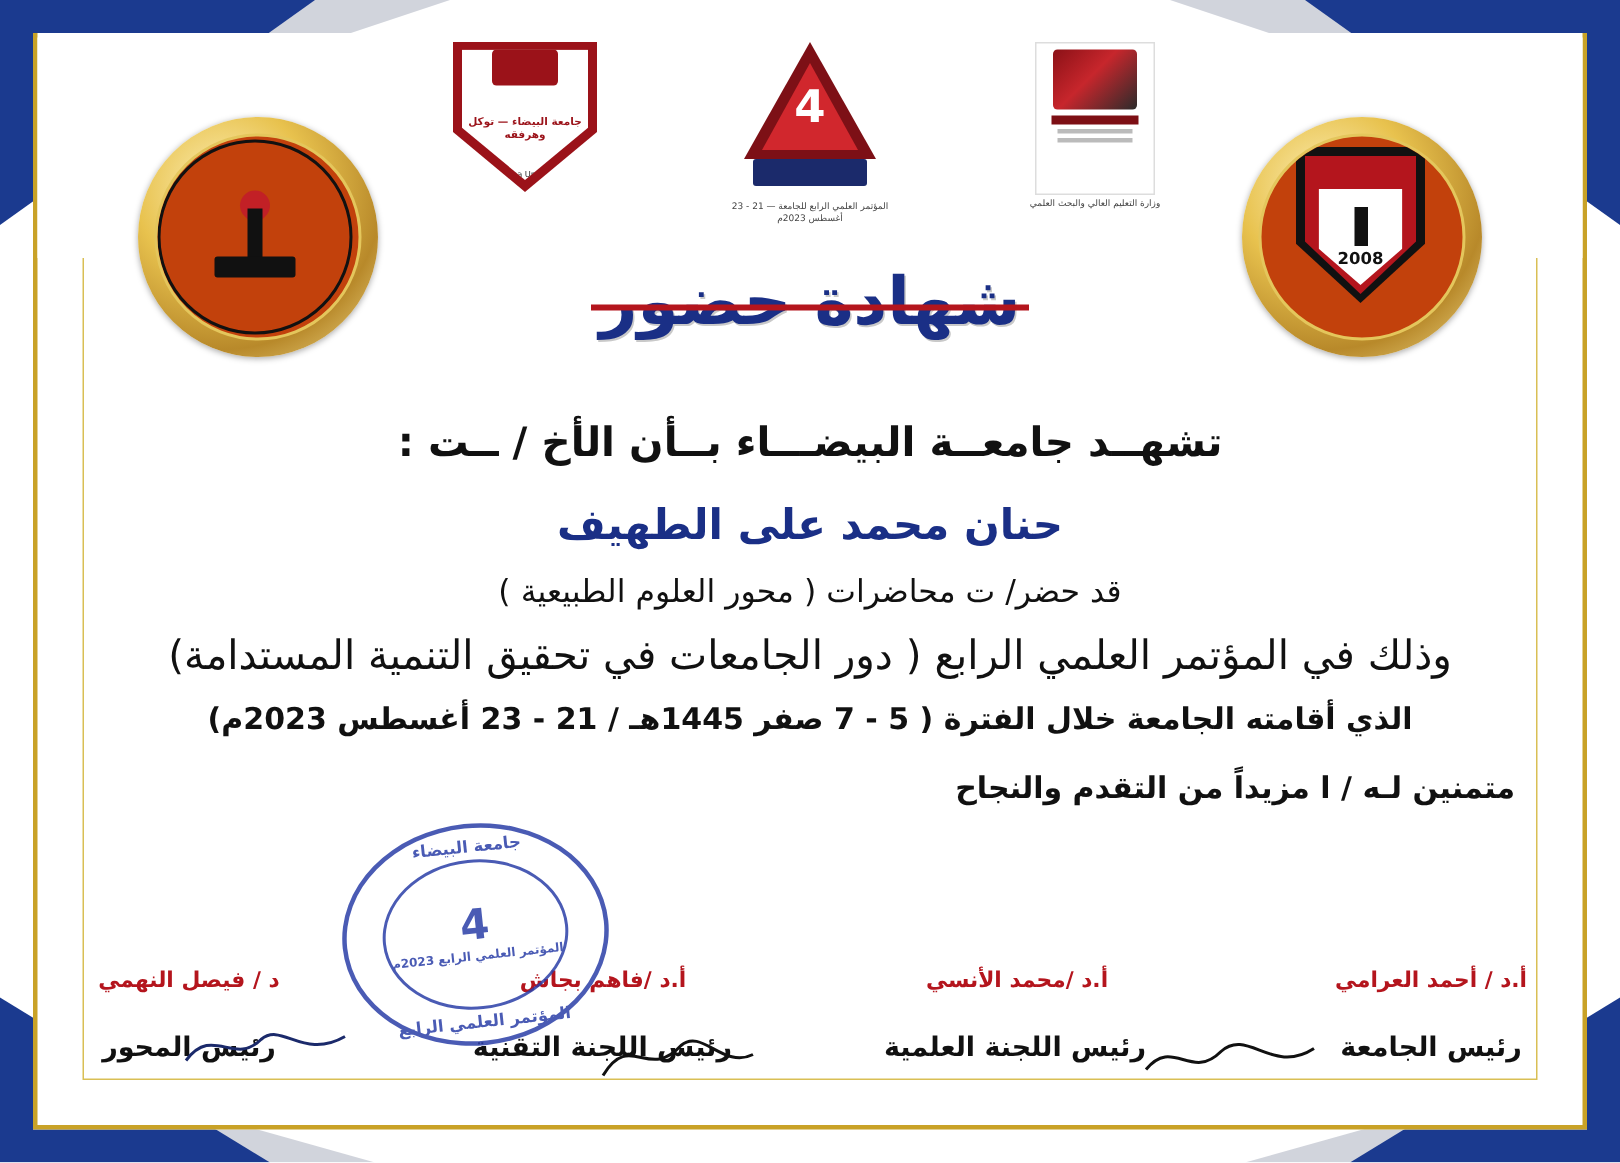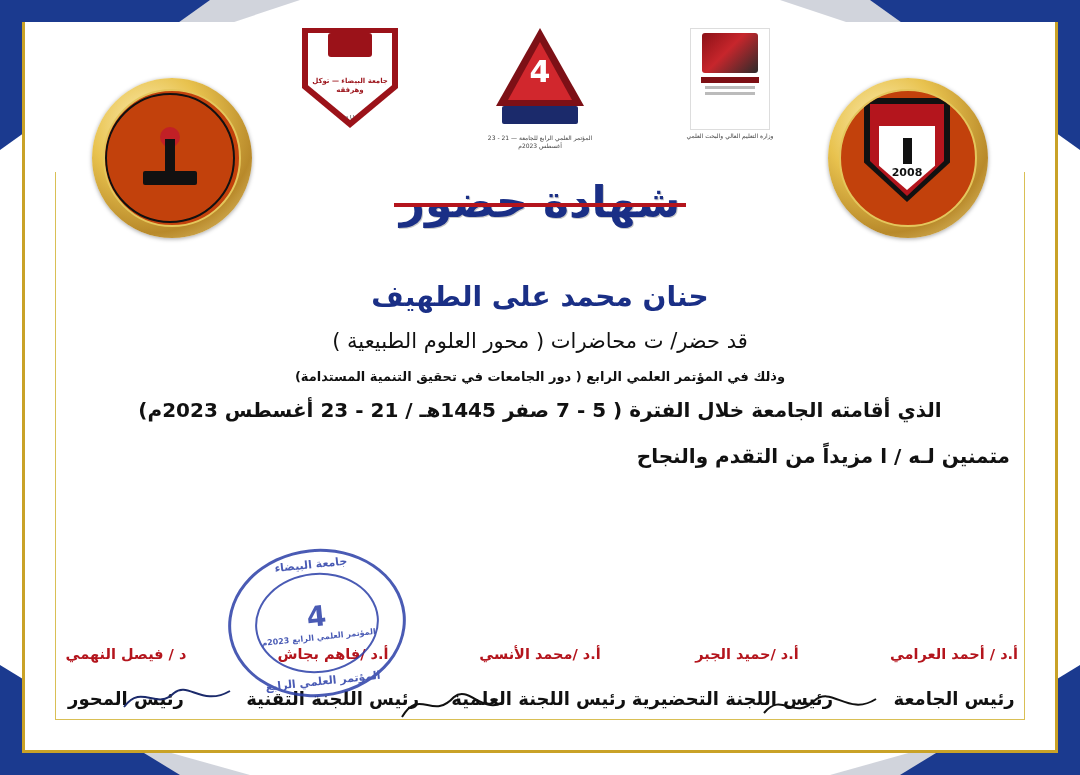--- a/index.html
+++ b/index.html
@@ -145,21 +145,21 @@
   }
   .title .strike:after{
     content:"";position:absolute;left:-6px;right:-6px;top:52%;height:4px;background:#b4151d;
   }
   .body{
     position:absolute;top:280px;left:70px;right:70px;text-align:center;color:#111;
   }
   .line1{font-size:27px;font-weight:bold;letter-spacing:1px;margin-bottom:22px;}
   .name{font-size:28px;font-weight:bold;color:#1a2f86;margin-bottom:16px;}
   .line2{font-size:21px;font-weight:normal;margin-bottom:16px;}
-  .line3{font-size:13px;font-weight:bold;margin-bottom:14px;}
+  .line3{font-size:27px;font-weight:normal;margin-bottom:14px;}
   .line4{font-size:20px;font-weight:bold;margin-bottom:22px;}
   .wish{font-size:20px;font-weight:bold;color:#111;text-align:right;}
 
   
   .signs{
     position:absolute;bottom:66px;left:40px;right:40px;
     display:flex;flex-direction:row-reverse;justify-content:space-between;align-items:flex-end;
   }
   .sign{width:172px;text-align:center;}
   .sign .nm{font-size:14.5px;font-weight:bold;color:#b4151d;margin-bottom:26px;white-space:nowrap;}
@@ -269,43 +269,40 @@
         </div>
       </div>
     </div>
   </div>
 
   <div class="title">
     <span class="strike">شهادة حضور</span>
   </div>
 
   <div class="body">
+    <div class="line1">تشهــد جامعــة البيضـــاء بــأن الأخ / ــت :</div>
     <div class="name">حنان محمد على الطهيف</div>
     <div class="line2">قد حضر/ ت  محاضرات  ( محور العلوم الطبيعية )</div>
     <div class="line3">وذلك في المؤتمر العلمي الرابع ( دور الجامعات في تحقيق التنمية المستدامة)</div>
     <div class="line4">الذي أقامته الجامعة خلال الفترة ( 5 - 7  صفر 1445هـ / 21  -  23 أغسطس 2023م)</div>
     <div class="wish">متمنين لـه / ا مزيداً من التقدم والنجاح</div>
   </div>
 
   <div class="signs">
     <div class="sign">
       <div class="nm">د / فيصل النهمي</div>
       <div class="rl">رئيس المحور</div>
     </div>
     <div class="sign">
       <div class="nm">أ.د /فاهم بجاش</div>
       <div class="rl">رئيس اللجنة التقنية</div>
     </div>
     <div class="sign">
       <div class="nm">أ.د /محمد الأنسي</div>
       <div class="rl">رئيس اللجنة العلمية</div>
-    </div>
-    <div class="sign">
-      <div class="nm">أ.د /حميد الجبر</div>
-      <div class="rl">رئيس اللجنة التحضيرية</div>
     </div>
     <div class="sign">
       <div class="nm">أ.د / أحمد العرامي</div>
       <div class="rl">رئيس الجامعة</div>
     </div>
   </div>
 
   <svg class="scribble" style="left:118px;bottom:58px;" viewBox="0 0 120 40">
     <path d="M6 30 C24 6, 38 34, 56 16 C70 4, 84 30, 112 14" fill="none" stroke="#1b2a6b" stroke-width="2"></path>
   </svg>

